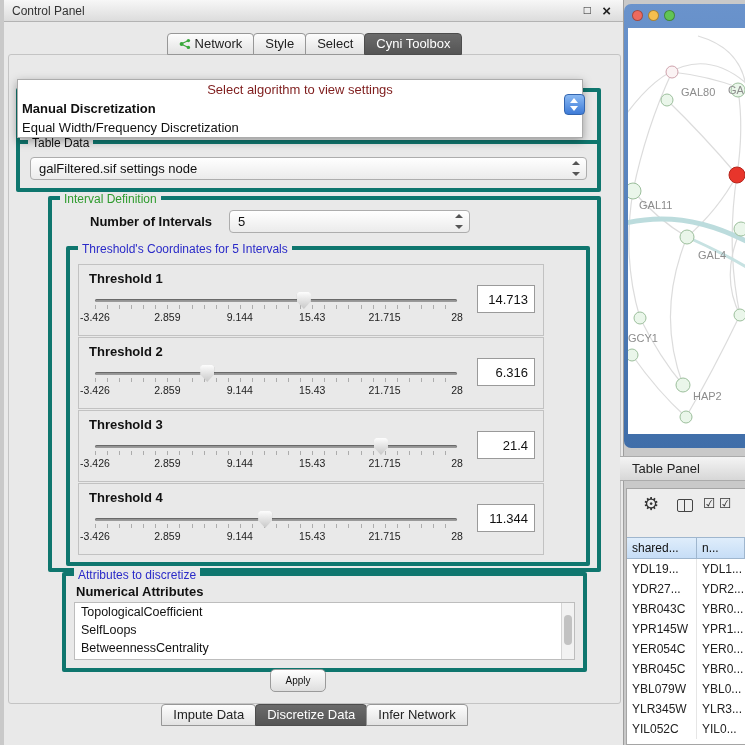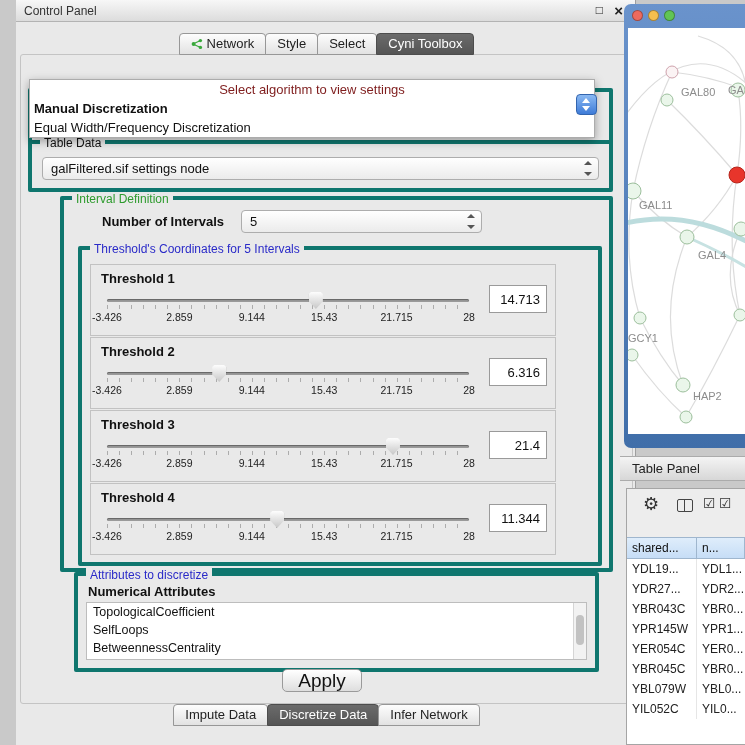--- a/index.html
+++ b/index.html
@@ -4,21 +4,21 @@
 <style>
   * { margin:0; padding:0; }
   body {
     width:745px; height:745px; position:relative; overflow:hidden;
     background:#C9C9C9;
     font-family:"Liberation Sans","DejaVu Sans",sans-serif;
     -webkit-font-smoothing:antialiased;
   }
 
   
-  #control-panel { position:absolute; left:16px; top:0; width:620px; height:745px;
+  #control-panel { position:absolute; left:4px; top:0; width:620px; height:745px;
     background:#E9E9E9; border-right:1px solid #9E9E9E; box-sizing:border-box; }
 
   .titlebar { position:absolute; left:0; top:0; width:100%; height:22px;
     background:linear-gradient(#F7F7F7,#DCDCDC); border-bottom:1px solid #B3B3B3; box-sizing:border-box; }
   .titlebar .title { position:absolute; left:8px; top:4px; font-size:12px; color:#333; }
   .wbtn { position:absolute; top:2px; font-size:14px; color:#222; }
   .wbtn.float { right:32px; top:3px; font-size:12px; }
   .wbtn.close { right:12px; font-weight:bold; font-size:15px; }
 
   .content-frame { position:absolute; left:4px; top:54px; width:611px; height:648px;
@@ -90,22 +90,22 @@
   #attr-group { left:58px; top:572px; width:517px; height:92px; }
   .attr-title { position:absolute; left:10px; top:8px; font-size:13px; font-weight:bold; color:#111; }
   .attr-list { position:absolute; left:8px; top:26px; width:501px; height:58px; background:#FFF;
     border:1px solid #BDBDBD; box-sizing:border-box; overflow:hidden; }
   .attr-item { font-size:12.5px; color:#111; padding:1px 0 1px 6px; line-height:16px; white-space:nowrap; }
   .attr-scroll { position:absolute; right:0; top:0; width:13px; height:100%; background:#F2F2F2;
     border-left:1px solid #D5D5D5; box-sizing:border-box; }
   .attr-scroll .sthumb { position:absolute; left:2px; top:12px; width:8px; height:30px;
     background:#C2C2C2; border-radius:4px; }
 
-  .apply { position:absolute; left:266px; top:669px; width:80px; height:23px; border:1px solid #9A9A9A;
-    border-radius:5px; background:linear-gradient(#FFFFFF,#DEDEDE); font-size:19px; color:#111; font-family:inherit; }
+  .apply { position:absolute; left:266px; top:669px; width:56px; height:23px; border:1px solid #9A9A9A;
+    border-radius:5px; background:linear-gradient(#FFFFFF,#DEDEDE); font-size:10px; color:#111; font-family:inherit; }
 
   .bottom-tabs { position:absolute; top:704px; left:0; width:620px; display:flex; justify-content:center; }
 
   
   #net-window { position:absolute; left:624px; top:4px; width:121px; height:444px;
     background:linear-gradient(#6A93CC,#406EA9); border-radius:7px 0 0 7px; }
   .traffic { position:absolute; left:8px; top:6px; display:flex; gap:5px; }
   .light { width:11px; height:11px; border-radius:50%; border:1px solid rgba(0,0,0,0.3); box-sizing:border-box; }
   .canvas { position:absolute; left:4px; top:24px; width:117px; height:406px; background:#FFF; }
   #net-svg { display:block; }
@@ -408,19 +408,23 @@
         </div>
         <div class="trow">
           <div class="tcell c1">YBR045C</div>
           <div class="tcell c2">YBR0...</div>
         </div>
         <div class="trow">
           <div class="tcell c1">YBL079W</div>
           <div class="tcell c2">YBL0...</div>
         </div>
         <div class="trow">
+          <div class="tcell c1">YLR345W</div>
+          <div class="tcell c2">YLR3...</div>
+        </div>
+        <div class="trow">
           <div class="tcell c1">YIL052C</div>
           <div class="tcell c2">YIL0...</div>
         </div>
       </div>
   </div>
 
 </div>
 
 </body></html>

